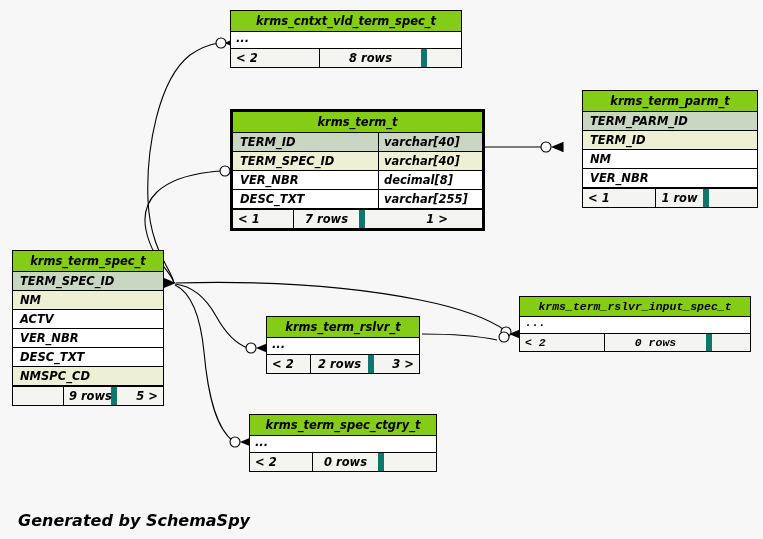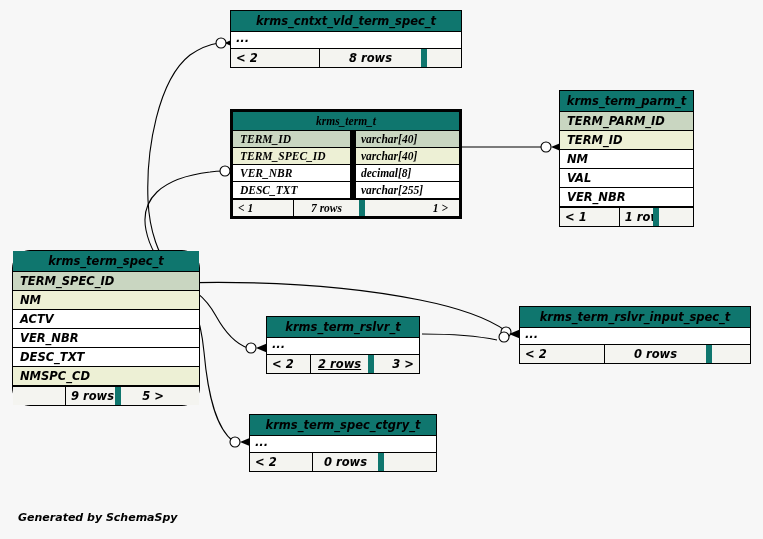--- a/index.html
+++ b/index.html
@@ -36,21 +36,21 @@
     font-style: italic;
     font-weight: bold;
     font-size: 11.5px;
     color: #000000;
     z-index: 5;
   }
   .table-box.focal {
     border: 3px solid #000000;
   }
   .tbl-title {
-    background: #0f766e;
+    background: #84cc16;
     text-align: center;
     padding: 3px 6px 3px 6px;
     border-bottom: 1px solid #000000;
     white-space: nowrap;
     font-size: 11.5px;
     letter-spacing: 0px;
   }
   .col-row {
     display: flex;
     border-bottom: 1px solid #000000;
@@ -61,21 +61,21 @@
   }
   .col-name {
     padding: 2px 5px 2px 7px;
     white-space: nowrap;
     flex: 1 1 auto;
     overflow: hidden;
   }
   .col-type {
     padding: 2px 5px 2px 5px;
     white-space: nowrap;
-    border-left: 6px solid #000000;
+    border-left: 1px solid #000000;
     flex: 0 0 auto;
     text-align: left;
   }
   .pk  { background: #c9d6c1; }
   .idx { background: #edf0d5; }
   .plain { background: #ffffff; }
   .ellipsis-row {
     padding: 3px 5px 6px 5px;
     background: #ffffff;
     border-bottom: 1px solid #000000;
@@ -99,21 +99,21 @@
     text-align: center;
   }
   .footer-cell.left  { text-align: left; }
   .footer-cell.right { text-align: right; }
   .credit {
     position: absolute;
     left: 18px;
     top: 511px;
     font-style: italic;
     font-weight: bold;
-    font-size: 11px;
+    font-size: 16px;
     color: #000000;
     font-family: "DejaVu Sans", sans-serif;
     white-space: nowrap;
   }
 </style>
 </head>
 <body style="background: rgb(247, 247, 247);">
 
 <div id="diagram">
 
@@ -169,21 +169,21 @@
   <div class="table-box" style="left:230px; top:10px; width:232px;">
     <div class="tbl-title">krms_cntxt_vld_term_spec_t</div>
     <div class="ellipsis-row">...</div>
     <div class="footer-row">
       <div class="footer-cell left" style="width:88px;">&lt; 2</div>
       <div class="footer-cell mid" style="width:108px;">8 rows</div>
       <div class="footer-cell right" style="width:34px;"></div>
     </div>
   </div>
 
-  <div class="table-box focal" style="left:230px; top:109px; width:232px;font-family:Liberation Serif, serif;">
+  <div class="table-box focal" style="left:230px; top:109px; width:255px;">
     <div class="tbl-title">krms_term_t</div>
     <div class="col-row pk">
       <div class="col-name">TERM_ID</div>
       <div class="col-type" style="width:93px;">varchar[40]</div>
     </div>
     <div class="col-row idx">
       <div class="col-name">TERM_SPEC_ID</div>
       <div class="col-type" style="width:93px;">varchar[40]</div>
     </div>
     <div class="col-row plain">
@@ -194,45 +194,42 @@
       <div class="col-name">DESC_TXT</div>
       <div class="col-type" style="width:93px;">varchar[255]</div>
     </div>
     <div class="footer-row" style="border-top:1px solid #000;">
       <div class="footer-cell left" style="width:60px;">&lt; 1</div>
       <div class="footer-cell mid" style="width:72px;">7 rows</div>
       <div class="footer-cell right" style="width:88px;">1 &gt;</div>
     </div>
   </div>
 
-  <div class="table-box" style="left:559px; top:90px; width:135px;">
+  <div class="table-box" style="left:582px; top:90px; width:176px;">
     <div class="tbl-title">krms_term_parm_t</div>
     <div class="col-row pk">
       <div class="col-name">TERM_PARM_ID</div>
     </div>
     <div class="col-row idx">
       <div class="col-name">TERM_ID</div>
     </div>
     <div class="col-row plain">
       <div class="col-name">NM</div>
-    </div>
-    <div class="col-row plain">
-      <div class="col-name">VAL</div>
     </div>
     <div class="col-row plain">
       <div class="col-name">VER_NBR</div>
     </div>
     <div class="footer-row" style="border-top:1px solid #000;">
       <div class="footer-cell left" style="width:46px;">&lt; 1</div>
       <div class="footer-cell mid" style="width:54px;margin-left:26px;">1 row</div>
       <div class="footer-cell right" style="width:48px;"></div>
     </div>
   </div>
 
-  <div class="table-box" style="left:12px; top:250px; width:188px;border-radius:18px;">
+  <div class="table-box" style="left:12px; top:250px; width:152px;">
     <div class="tbl-title">krms_term_spec_t</div>
     <div class="col-row pk">
       <div class="col-name">TERM_SPEC_ID</div>
     </div>
     <div class="col-row idx">
       <div class="col-name">NM</div>
     </div>
     <div class="col-row plain">
       <div class="col-name">ACTV</div>
     </div>
@@ -250,26 +247,26 @@
       <div class="footer-cell mid" style="width:56px;text-align:center;">9 rows</div>
       <div class="footer-cell right" style="width:48px;">5 &gt;</div>
     </div>
   </div>
 
   <div class="table-box" style="left:266px; top:316px; width:154px;">
     <div class="tbl-title">krms_term_rslvr_t</div>
     <div class="ellipsis-row">...</div>
     <div class="footer-row">
       <div class="footer-cell left" style="width:48px;">&lt; 2</div>
-      <div class="footer-cell mid" style="width:70px;text-decoration:underline;">2 rows</div>
+      <div class="footer-cell mid" style="width:70px;">2 rows</div>
       <div class="footer-cell right" style="width:50px;">3 &gt;</div>
     </div>
   </div>
 
-  <div class="table-box" style="left:519px; top:306px; width:232px;">
+  <div class="table-box" style="left:519px; top:296px; width:232px;font-family:Liberation Mono, monospace;">
     <div class="tbl-title">krms_term_rslvr_input_spec_t</div>
     <div class="ellipsis-row">...</div>
     <div class="footer-row">
       <div class="footer-cell left" style="width:84px;">&lt; 2</div>
       <div class="footer-cell mid" style="width:108px;">0 rows</div>
       <div class="footer-cell right" style="width:36px;"></div>
     </div>
   </div>
 
   <div class="table-box" style="left:249px; top:414px; width:188px;">

